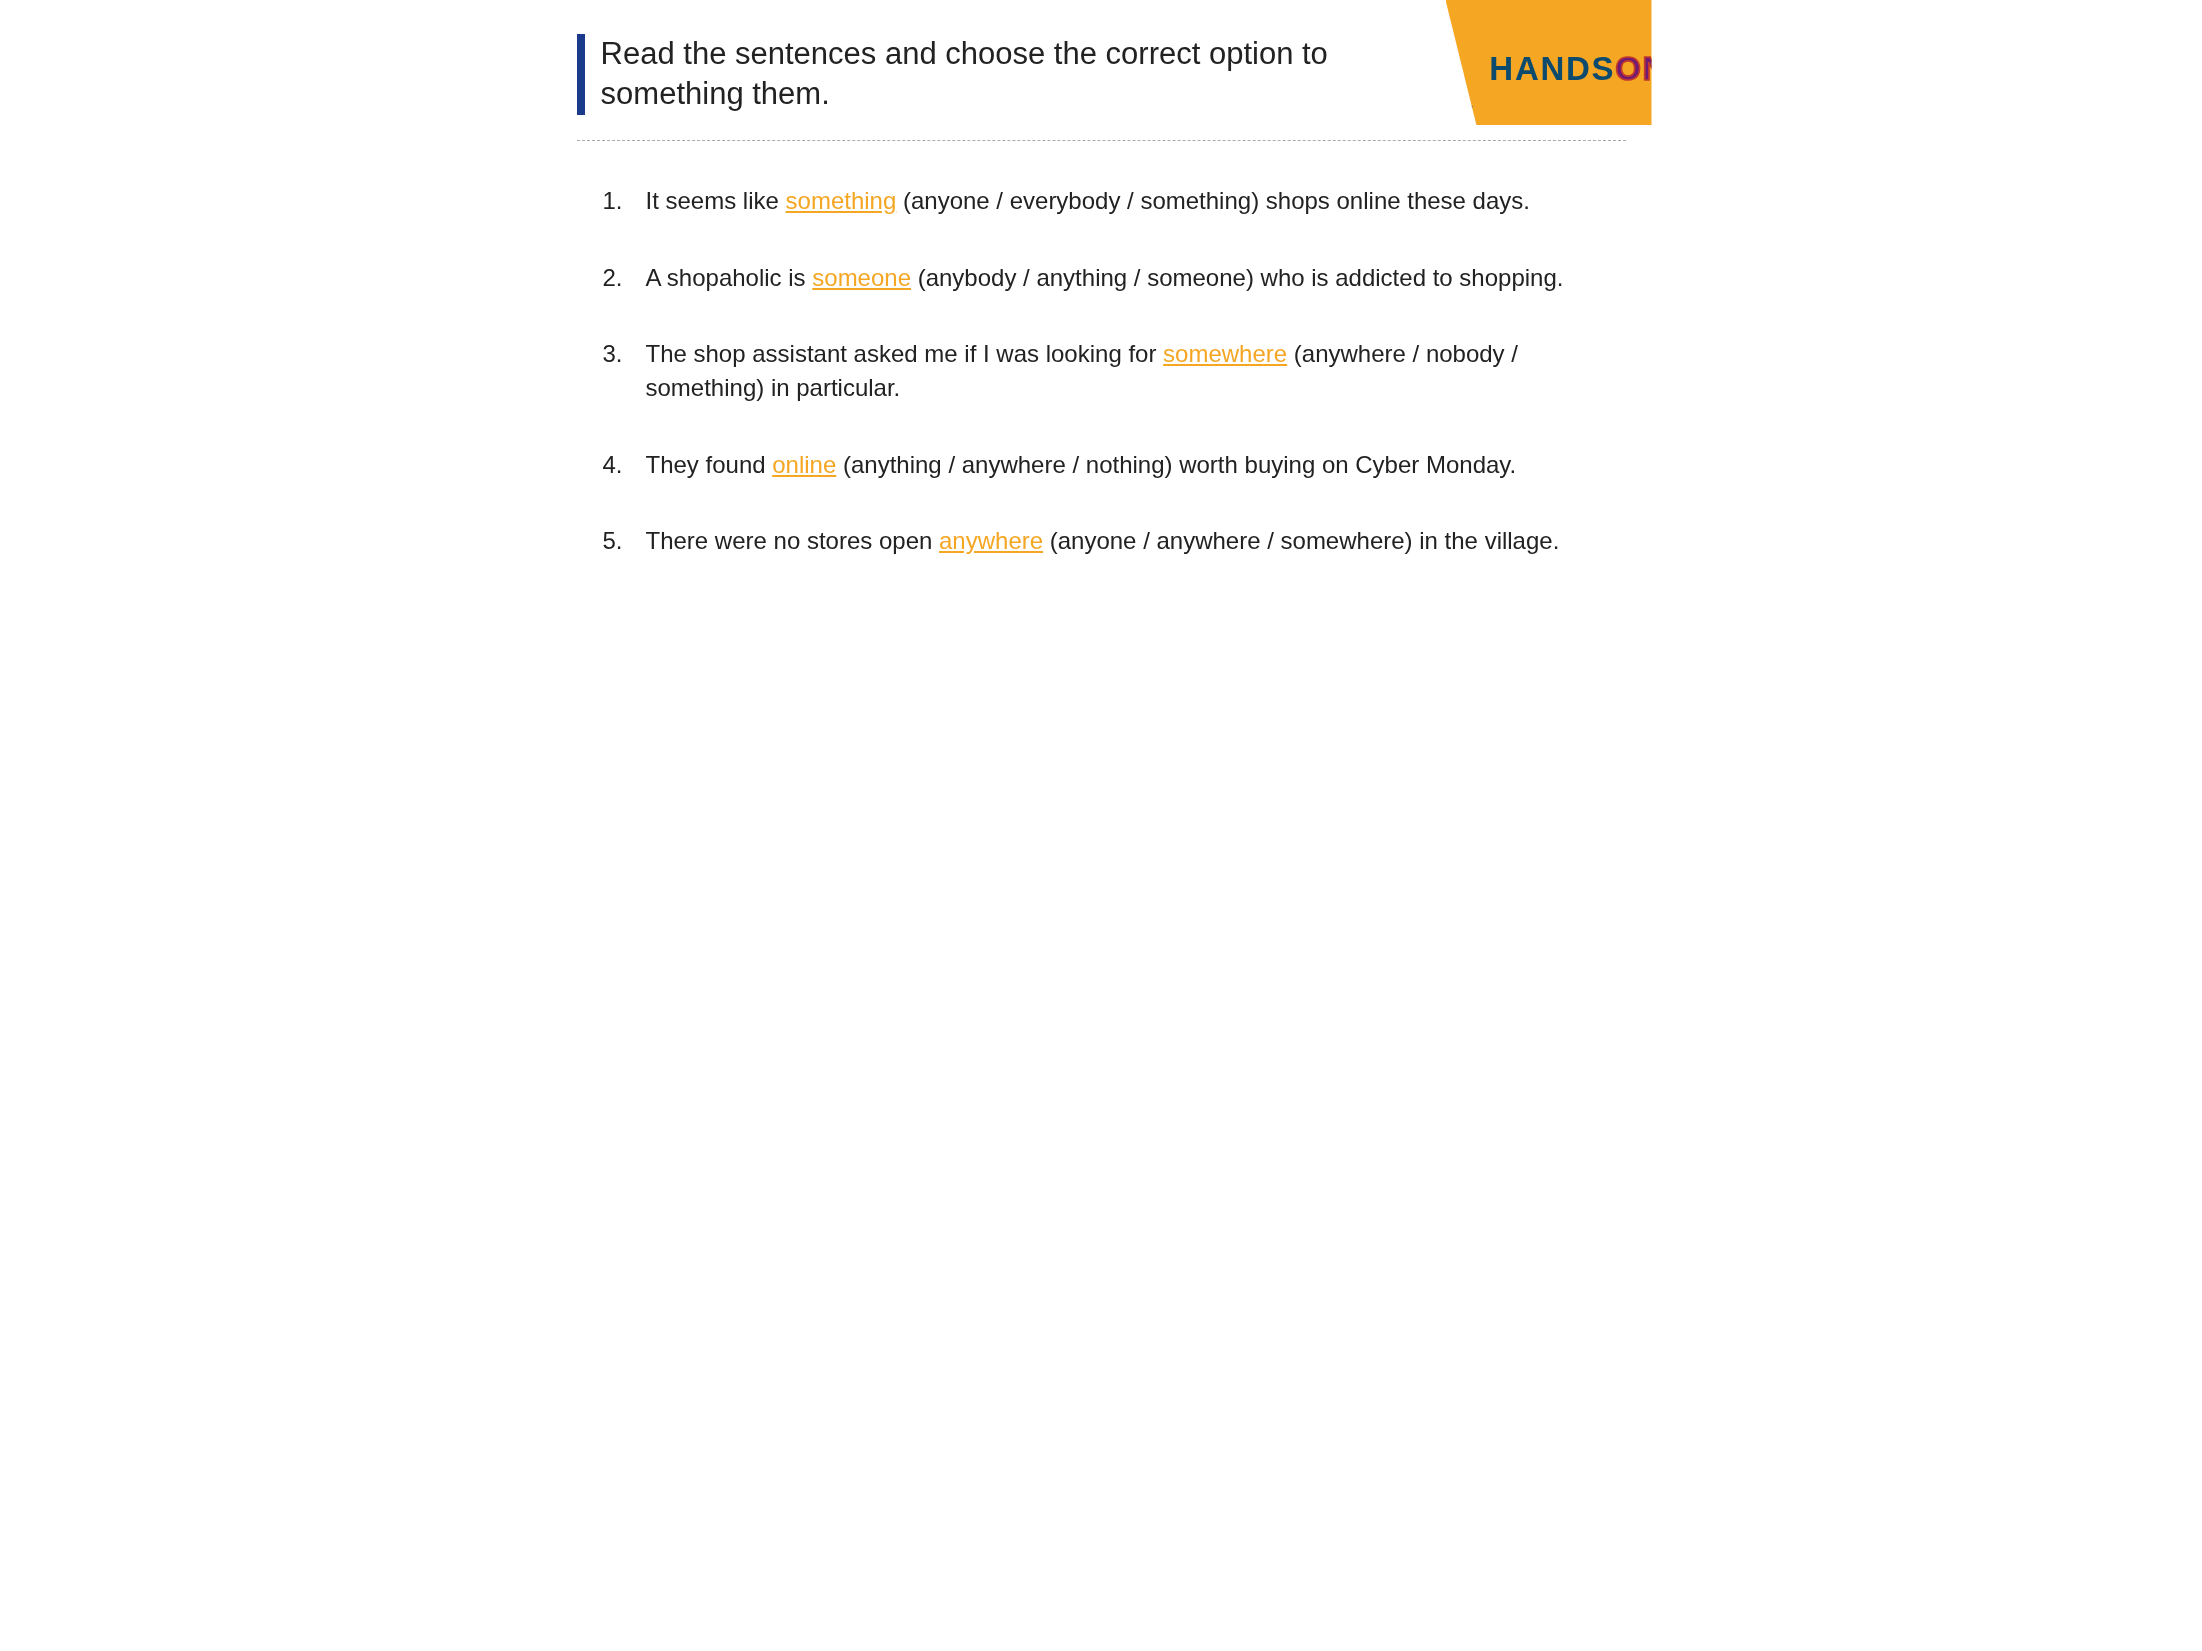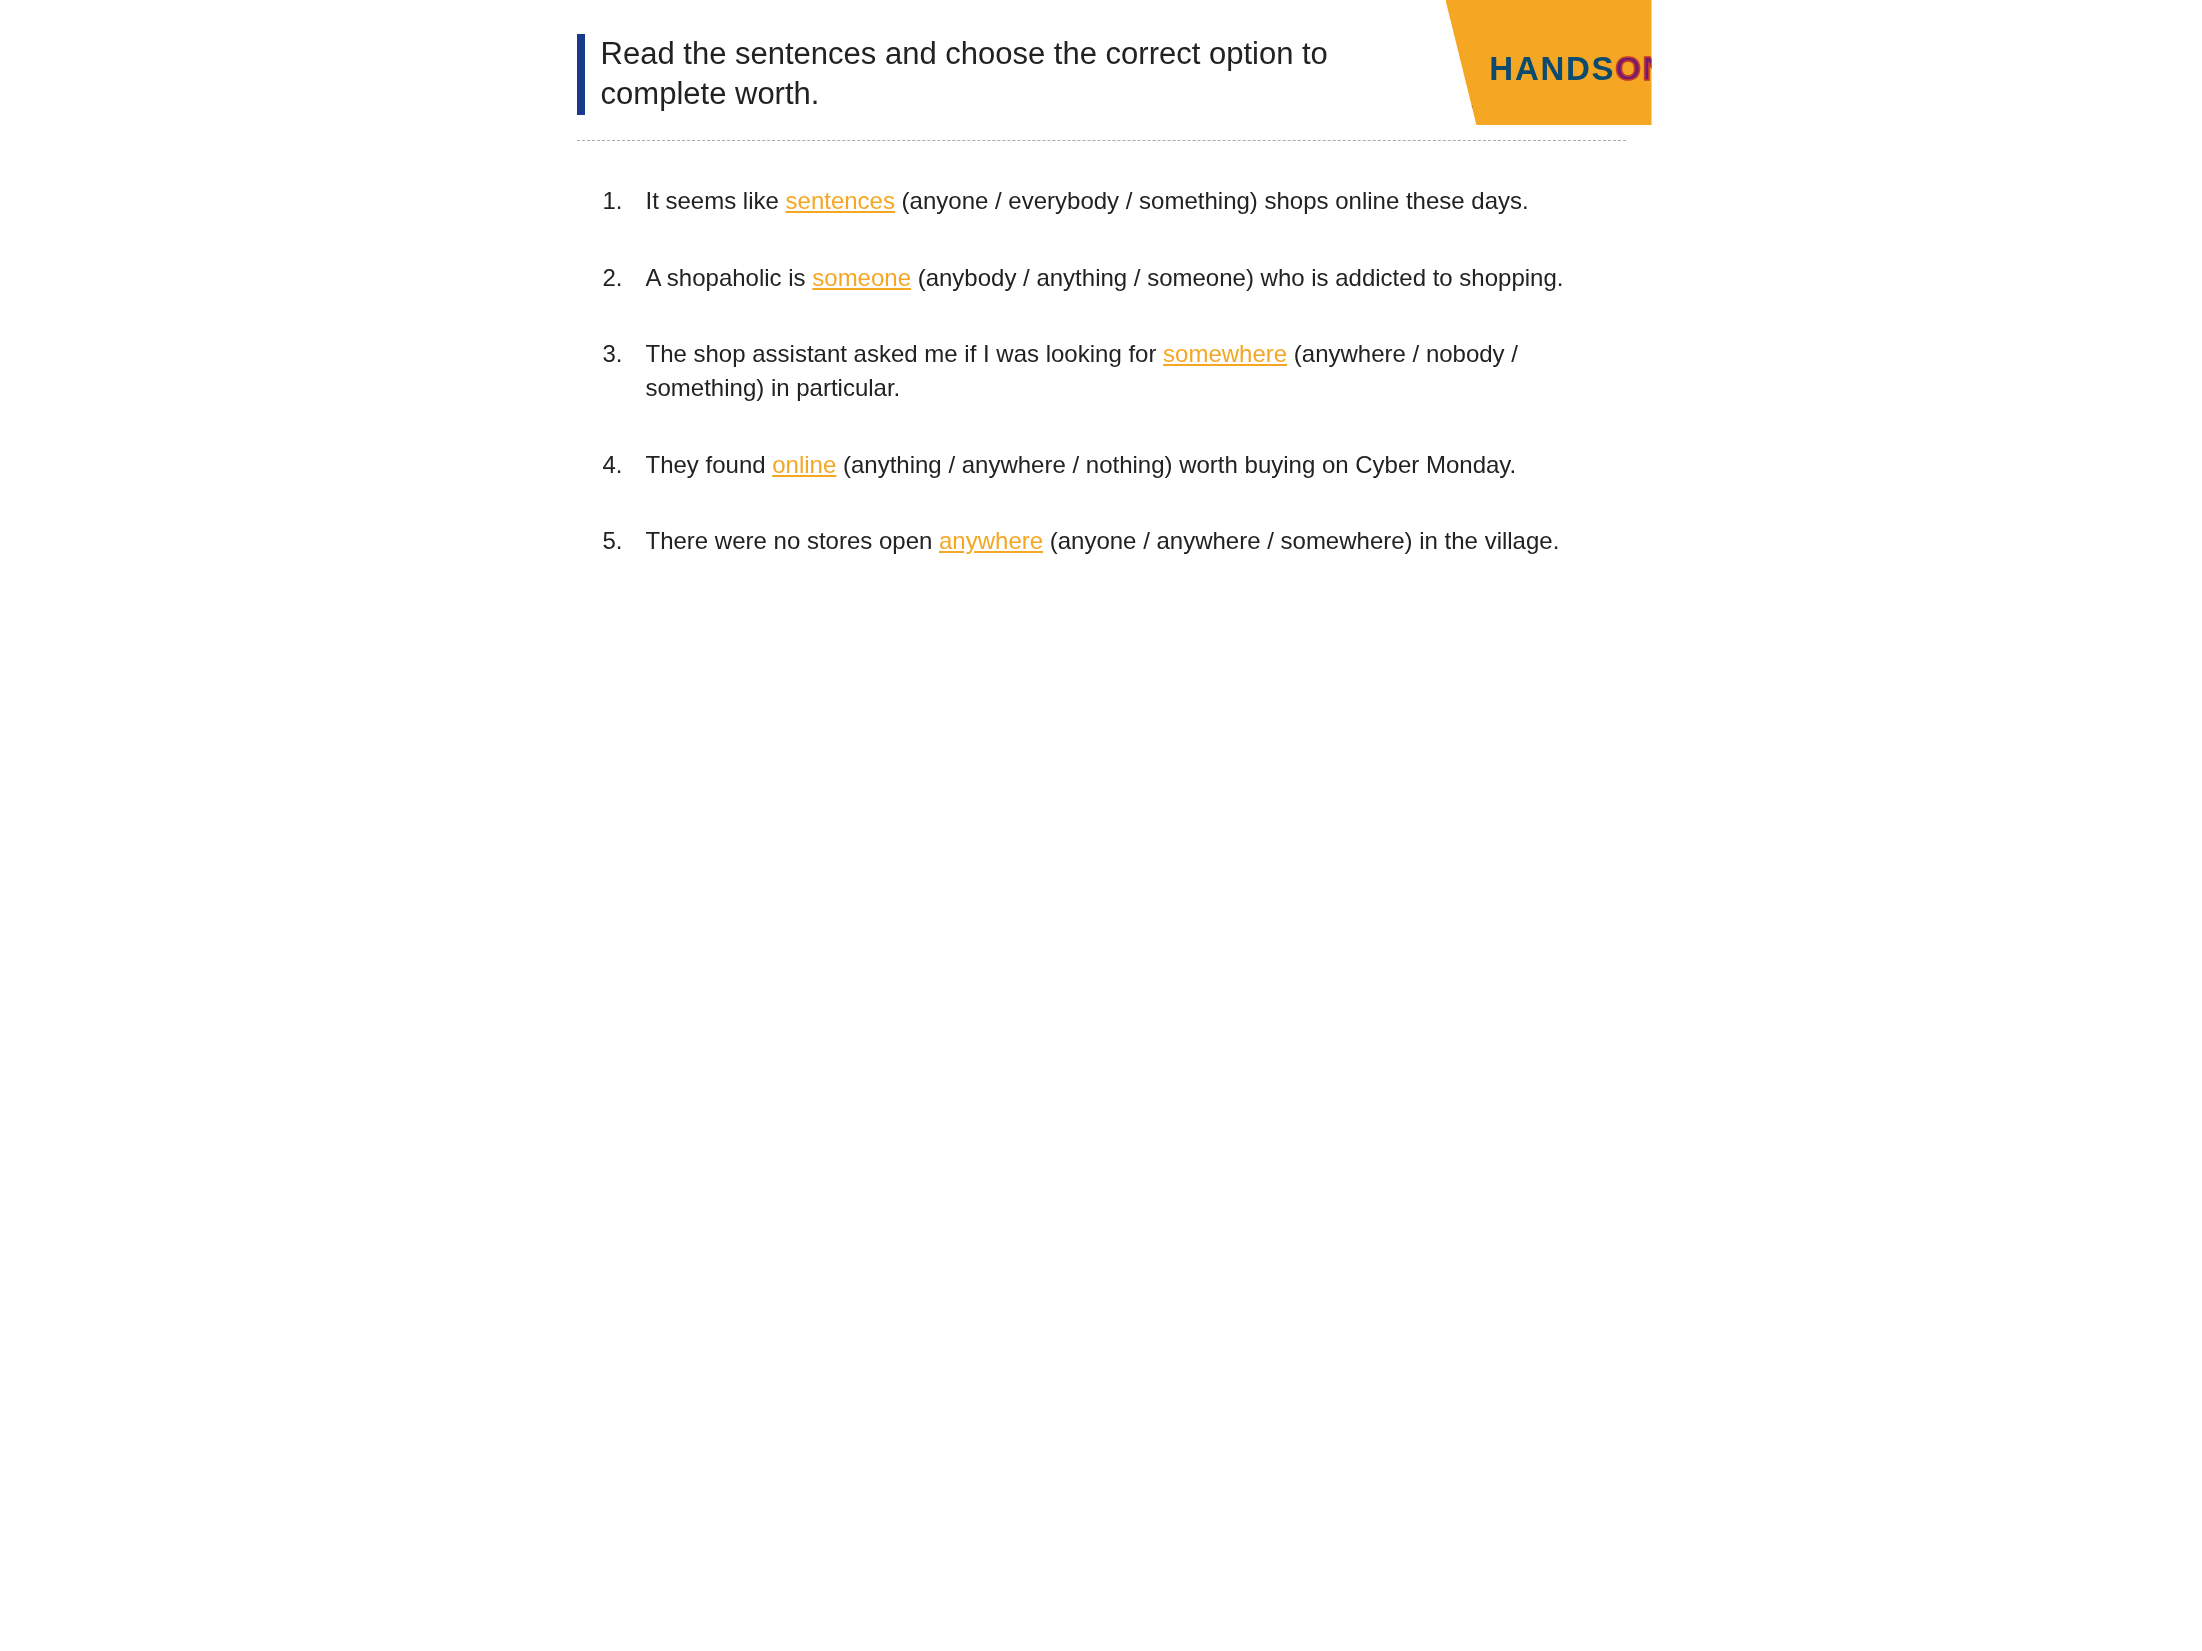--- a/index.html
+++ b/index.html
@@ -142,42 +142,42 @@
 </head>
 <body>
 
 <div class="page">
 
   <div class="header">
     <div class="header-left">
       <div class="blue-bar"></div>
       <div class="header-title">
         <span>Read the sentences and choose the correct option to</span><br>
-        <span>complete worth.</span>
+        <span>something them.</span>
       </div>
     </div>
 
     <div class="logo-container">
       <div class="logo-new">New</div>
       <div class="logo-hands-line">
         <span class="logo-hands">HANDS </span>
         <span style="font-size:33px; font-weight:900; color:#701a75; -webkit-text-stroke:1.7px #c0392b; letter-spacing:1.7px;">ON</span>
       </div>
     </div>
   </div>
 
   <hr class="divider">
 
   <div class="content">
     <ol class="exercise-list">
 
       <li class="exercise-item">
         <span class="exercise-number">1.</span>
         <span class="exercise-text">
-          It seems like <span class="answer">sentences</span> (anyone / everybody / something) shops online these days.
+          It seems like <span class="answer">something</span> (anyone / everybody / something) shops online these days.
         </span>
       </li>
 
       <li class="exercise-item">
         <span class="exercise-number">2.</span>
         <span class="exercise-text">
           A shopaholic is <span class="answer">someone</span> (anybody / anything / someone) who is addicted to shopping.
         </span>
       </li>
 

